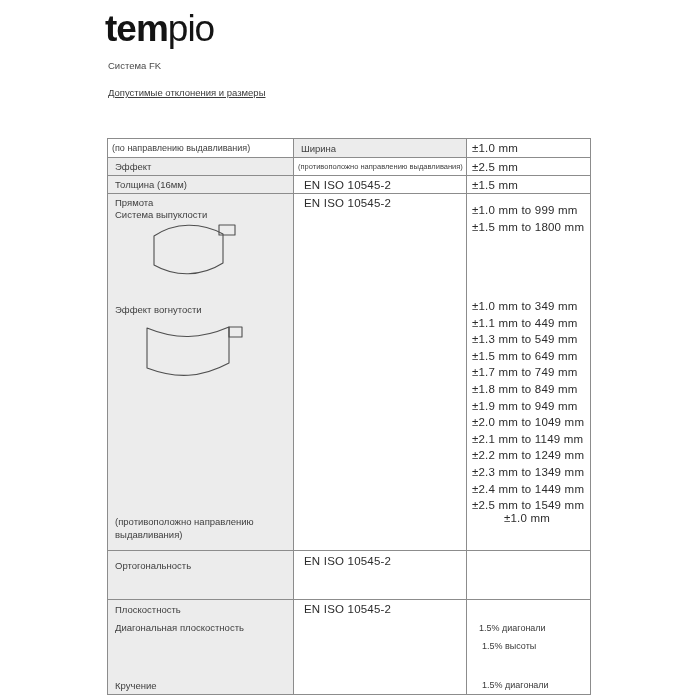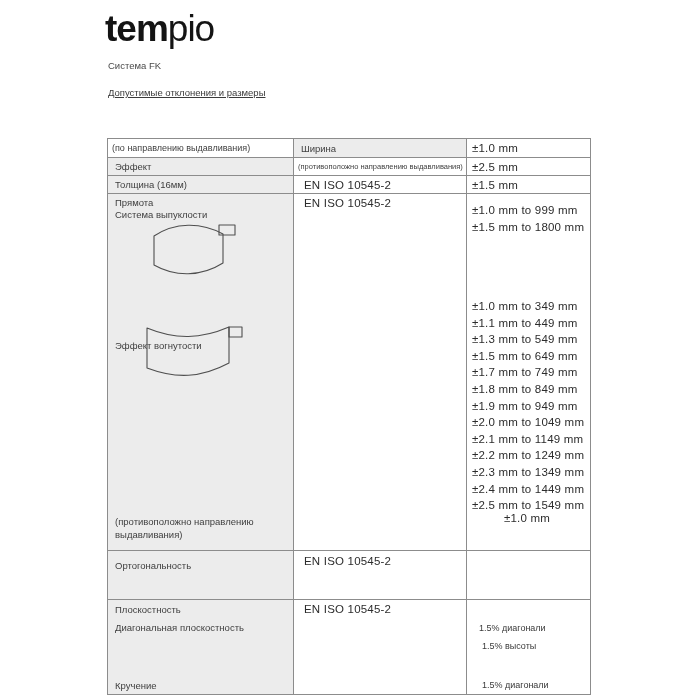--- a/index.html
+++ b/index.html
@@ -79,21 +79,21 @@
 
     <div class="cell col1">
       <div class="abs" style="left:7px;top:3px;">Прямота</div>
       <div class="abs" style="left:7px;top:15px;">Система выпуклости</div>
 
       <svg class="diagram abs" style="left:45px;top:25px;" width="84" height="62" viewBox="0 0 84 62">
         <path d="M1,17 C22,3 48,3 70,15 L70,44 C48,58 22,58 1,46 Z"></path>
         <path d="M66,16 L66,6 L82,6 L82,16 Z"></path>
       </svg>
 
-      <div class="abs" style="left:7px;top:110px;margin-top:36px;">Эффект вогнутости</div>
+      <div class="abs" style="left:7px;top:110px;">Эффект вогнутости</div>
 
       <svg class="diagram abs" style="left:38px;top:129px;" width="98" height="58" viewBox="0 0 98 58">
         <path d="M1,5 C30,17 55,16 83,4 L83,40 C55,55 30,56 1,45 Z"></path>
         <path d="M83,14 L83,4 L96,4 L96,14 Z"></path>
       </svg>
 
       <div class="abs wrap" style="left:7px;top:322px;">(противоположно направлению выдавливания)</div>
     </div>
 
     <div class="cell">

